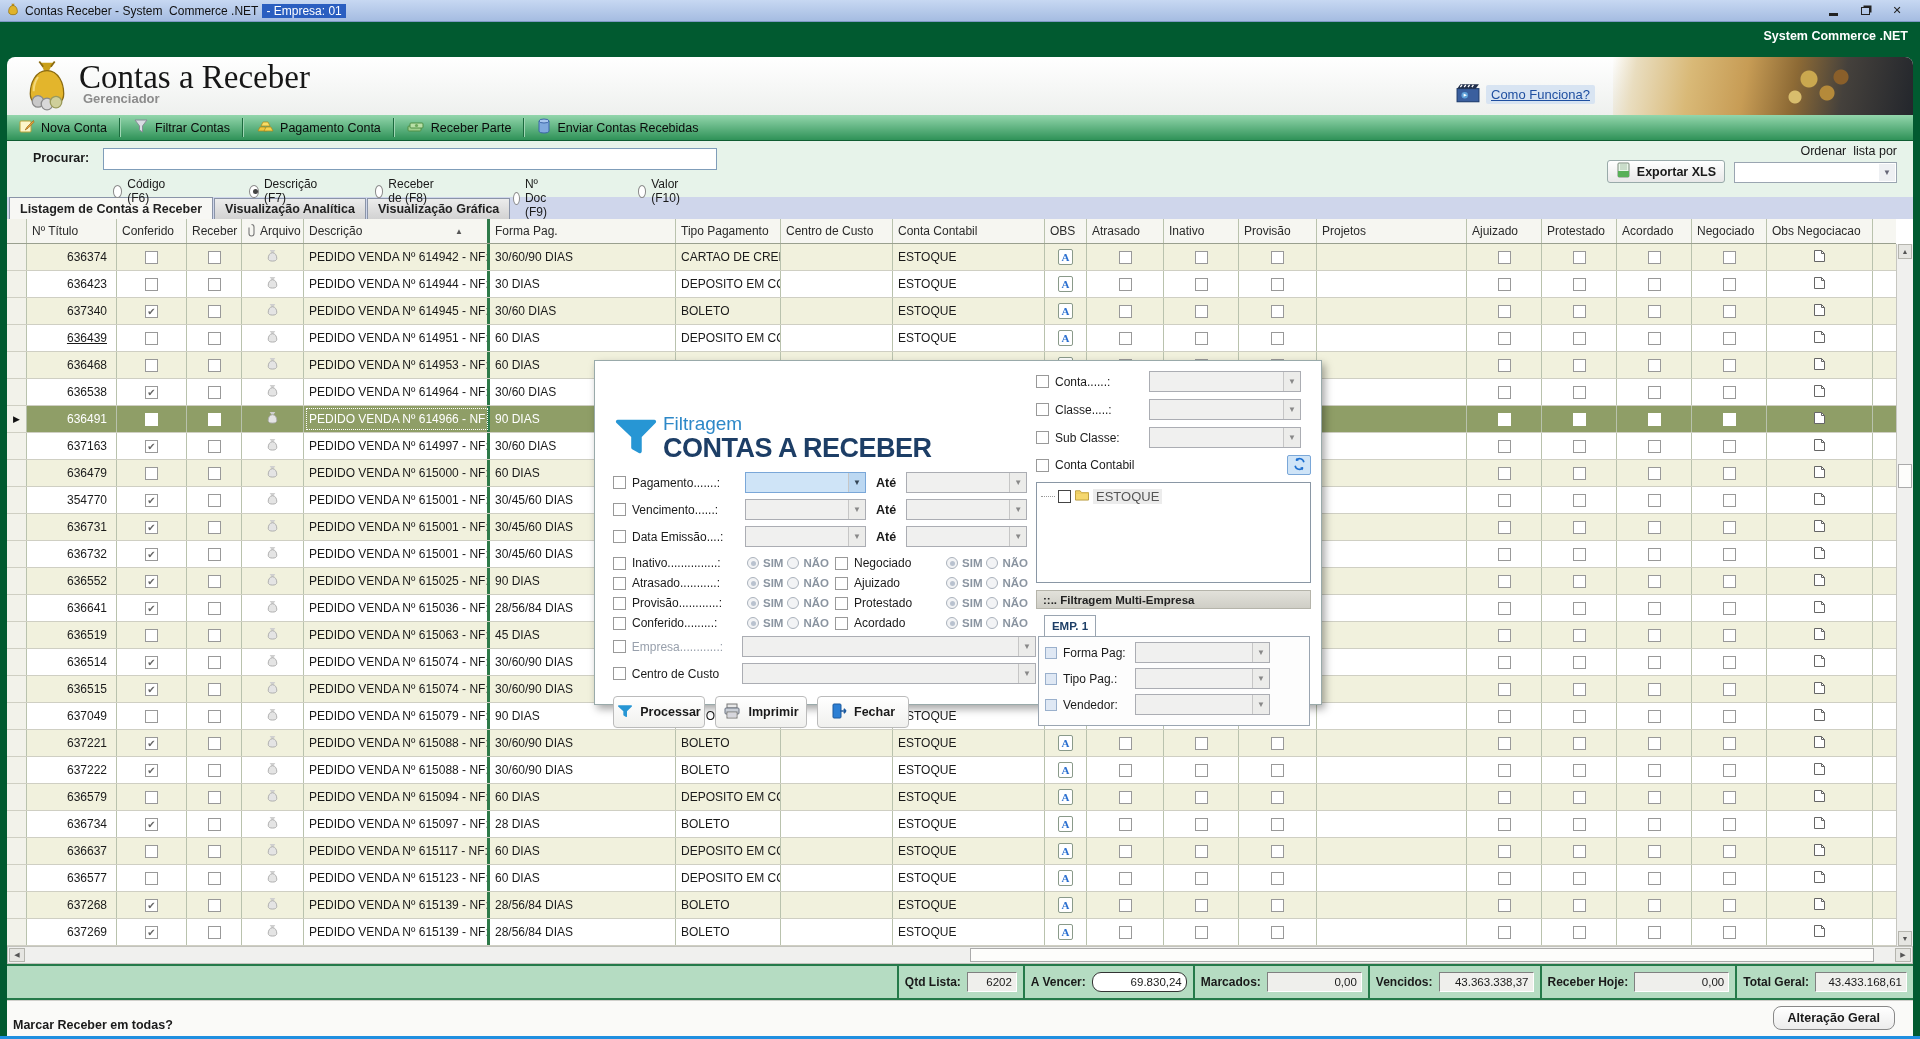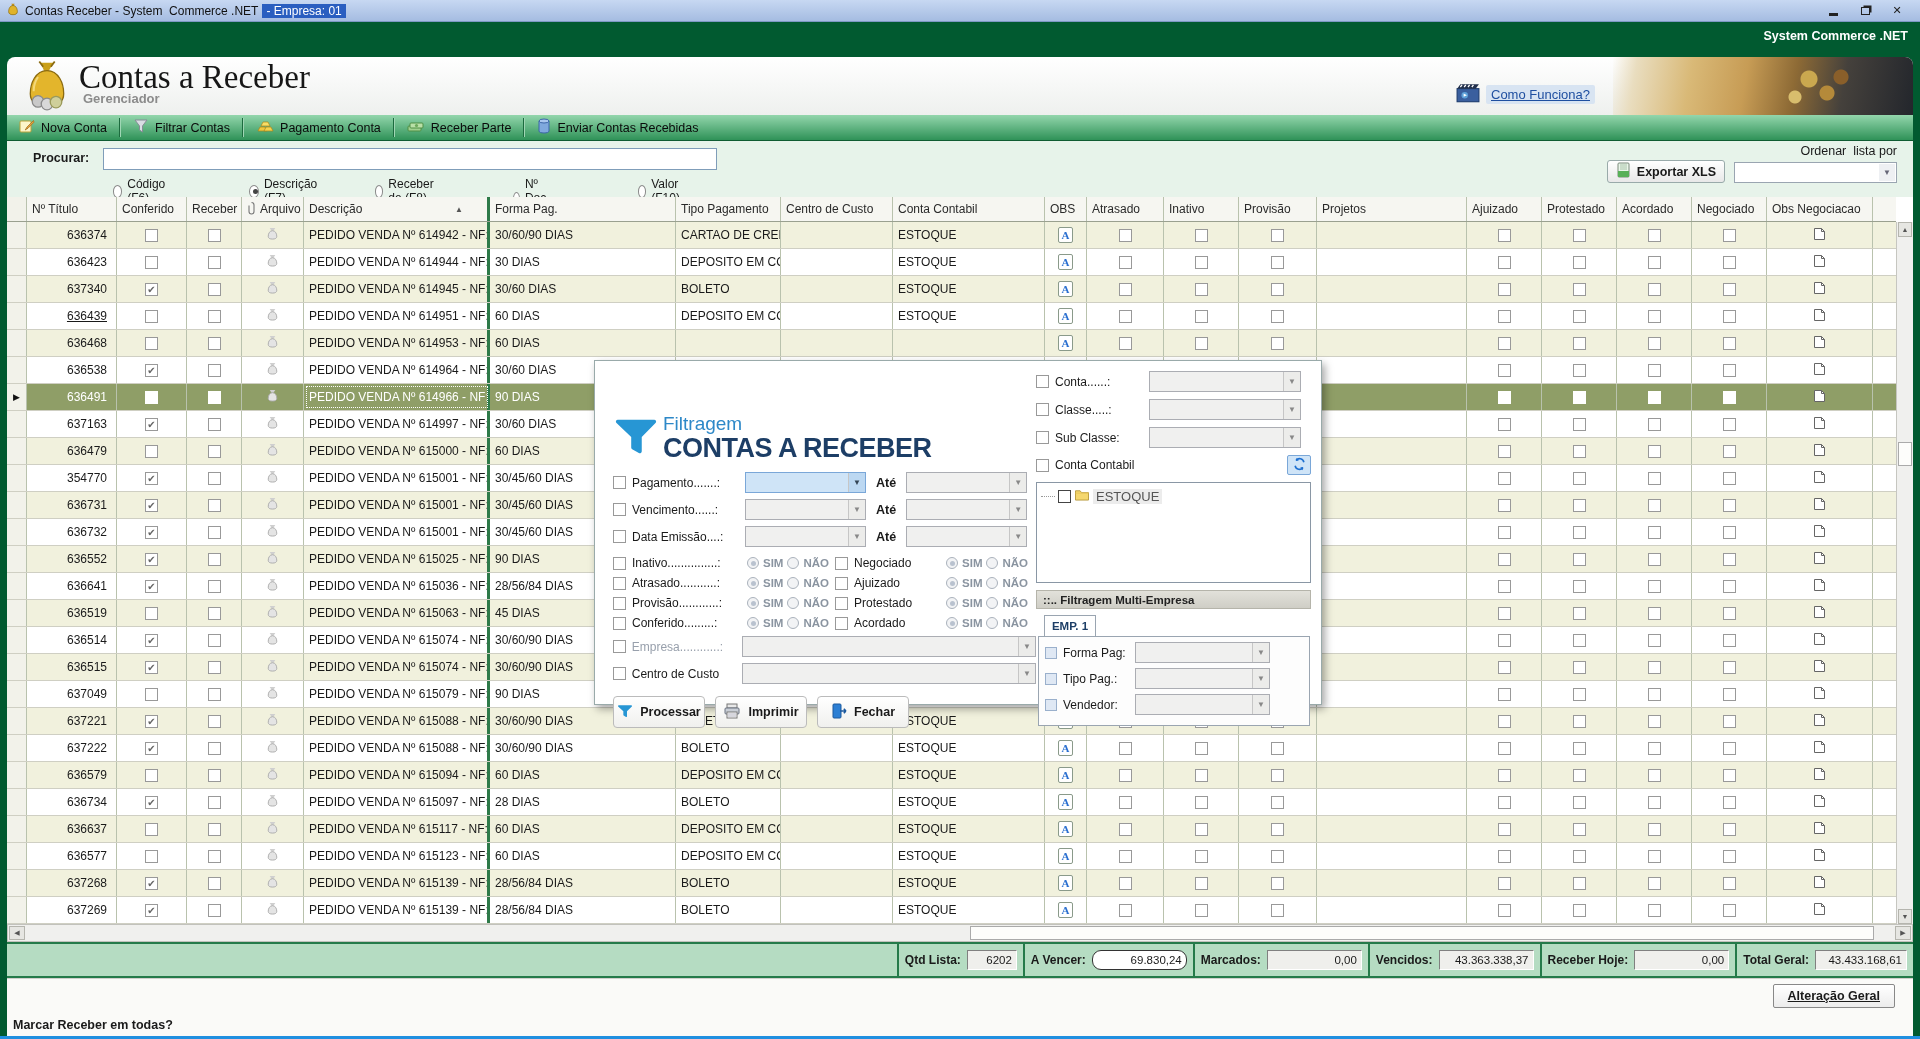--- a/index.html
+++ b/index.html
@@ -95,21 +95,21 @@
   .statusbar { height:36px; background:#b5dcc2; border-top:2px solid #257a4a; border-bottom:2px solid #257a4a; display:flex; align-items:center; }
   .sb-spacer { flex:1; }
   .sb-group { display:flex; align-items:center; height:100%; border-left:2px solid #257a4a; padding:0 6px; gap:6px; }
   .sb-label { font-weight:bold; font-size:12px; white-space:nowrap; }
   .sb-box { height:20px; display:flex; align-items:center; justify-content:flex-end; padding:0 4px; font-size:11.5px; background:#efefec; border:1px solid; border-color:#808080 #fff #fff #808080; }
   .sb-box.white { background:#fff; border:1px solid #333; }
 
   .footer-wrap { flex:1; background:#015a30; padding:0 7px 0 7px; }
   .footer { position:relative; height:100%; background:#fafaf8; border-top:1px solid #d0d0cc; }
   .footer-q { position:absolute; left:6px; bottom:7px; font-weight:bold; font-size:12.5px; }
-  .btn-alt { position:absolute; right:18px; top:5px; height:24px; padding:0 14px; background:linear-gradient(#fff,#ececec); border:1px solid #888; border-radius:2px; font-weight:bold; font-size:12.5px; display:flex; align-items:center;text-decoration:underline; }
+  .btn-alt { position:absolute; right:18px; top:5px; height:24px; padding:0 14px; background:linear-gradient(#fff,#ececec); border:1px solid #888; border-radius:8px; font-weight:bold; font-size:12.5px; display:flex; align-items:center; }
   .bottomedge { position:absolute; left:0; right:0; bottom:0; height:3px; background:#1f8fe0; }
 
   
   .dialog { position:absolute; left:594px; top:360px; width:728px; height:345px; background:#fff; border:1px solid #9aa; box-shadow:3px 4px 8px rgba(0,0,0,.35); display:flex; }
   .dlg-left { width:441px; padding:8px 0 0 18px; }
   .dlg-logo { display:flex; align-items:flex-start; gap:4px;margin-top:44px; }
   .dlg-logo-txt .small { color:#2d88c8; font-size:19px; }
   .dlg-logo-txt .big { color:#1d3e66; font-size:27px; font-weight:bold; letter-spacing:-0.5px; line-height:26px; }
   .f-row { display:flex; align-items:center; margin-top:6px; gap:6px; }
   .f-label { width:107px; font-size:12px; }
@@ -282,20 +282,27 @@
           <span><svg width="16" height="16" viewBox="0 0 16 16">
                 <rect x="2" y="1" width="11" height="14" rx="1" fill="#eaf6ea" stroke="#7a8a7a"></rect>
                 <rect x="2" y="9" width="11" height="6" fill="#58b058"></rect>
                 <path d="M4 3h7M4 5h7M4 7h7" stroke="#9ab89a" stroke-width="0.8"></path>
               </svg></span>
           <span>Exportar XLS</span>
         </div>
       </div>
     </div>
 
+    <div class="tabsbar-wrap">
+      <div class="tabsbar" id="tabsbar">
+          <div class="tab active">Listagem de Contas a Receber</div>
+          <div class="tab">Visualização Analítica</div>
+          <div class="tab">Visualização Gráfica</div>
+        </div>
+    </div>
 
     <div class="grid-wrap">
       <div class="grid">
         <div class="thead" id="thead">
             <div class="th" style="width: 20px; background: rgb(242, 242, 234);"></div>
             <div class="th" style="width: 90px;">
               <span>Nº Título</span>
             </div>
             <div class="th" style="width: 70px;">
               <span>Conferido</span>

